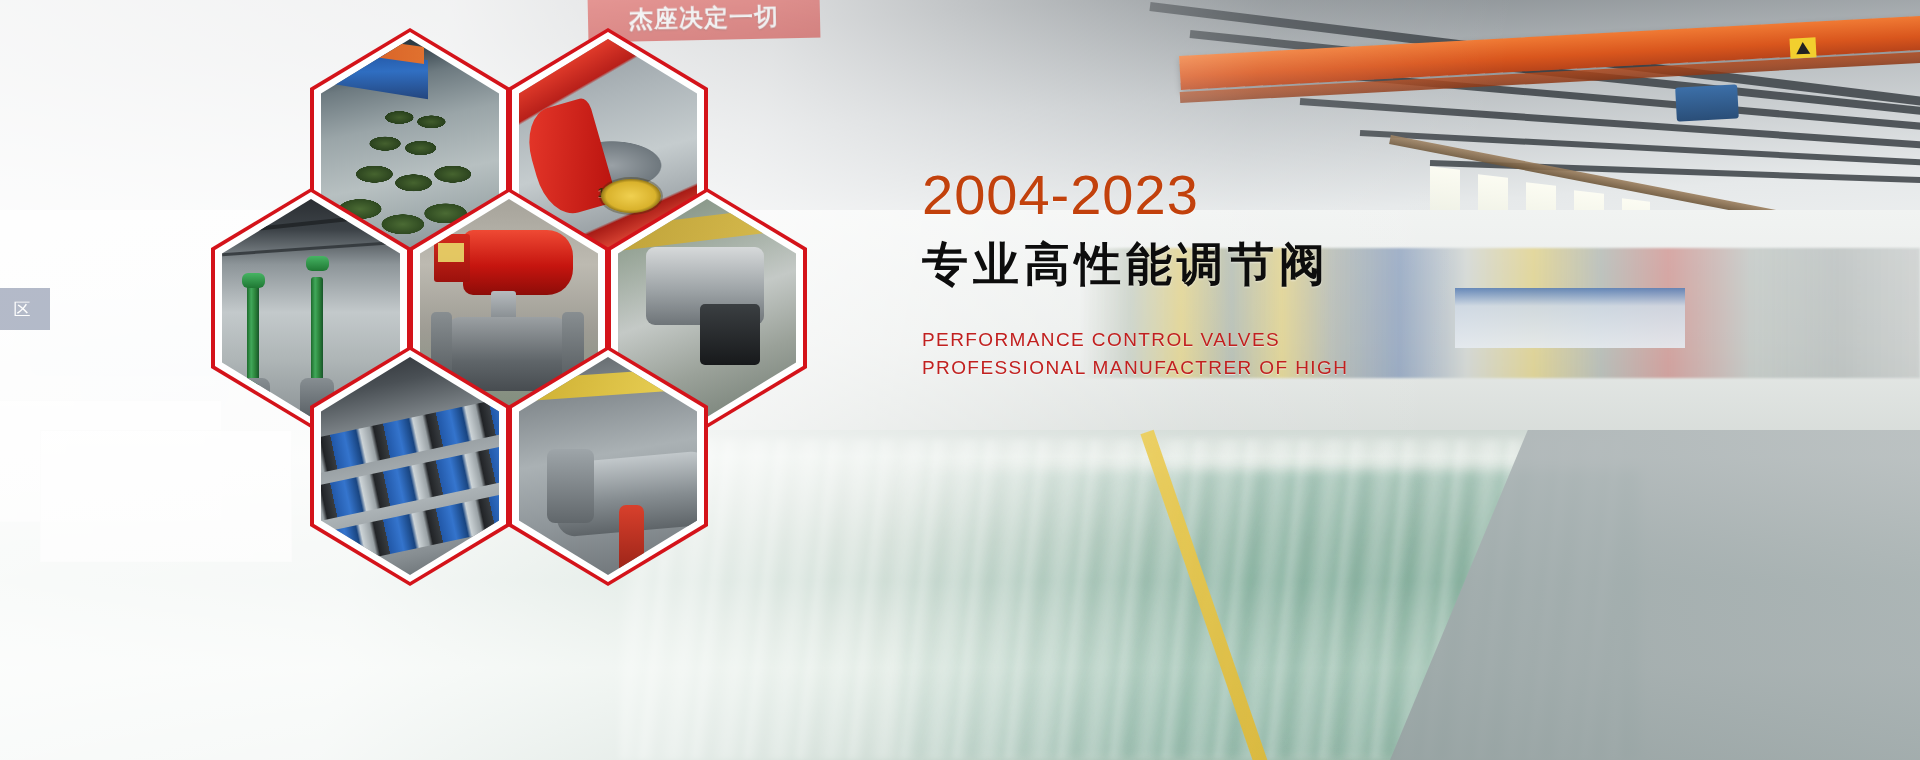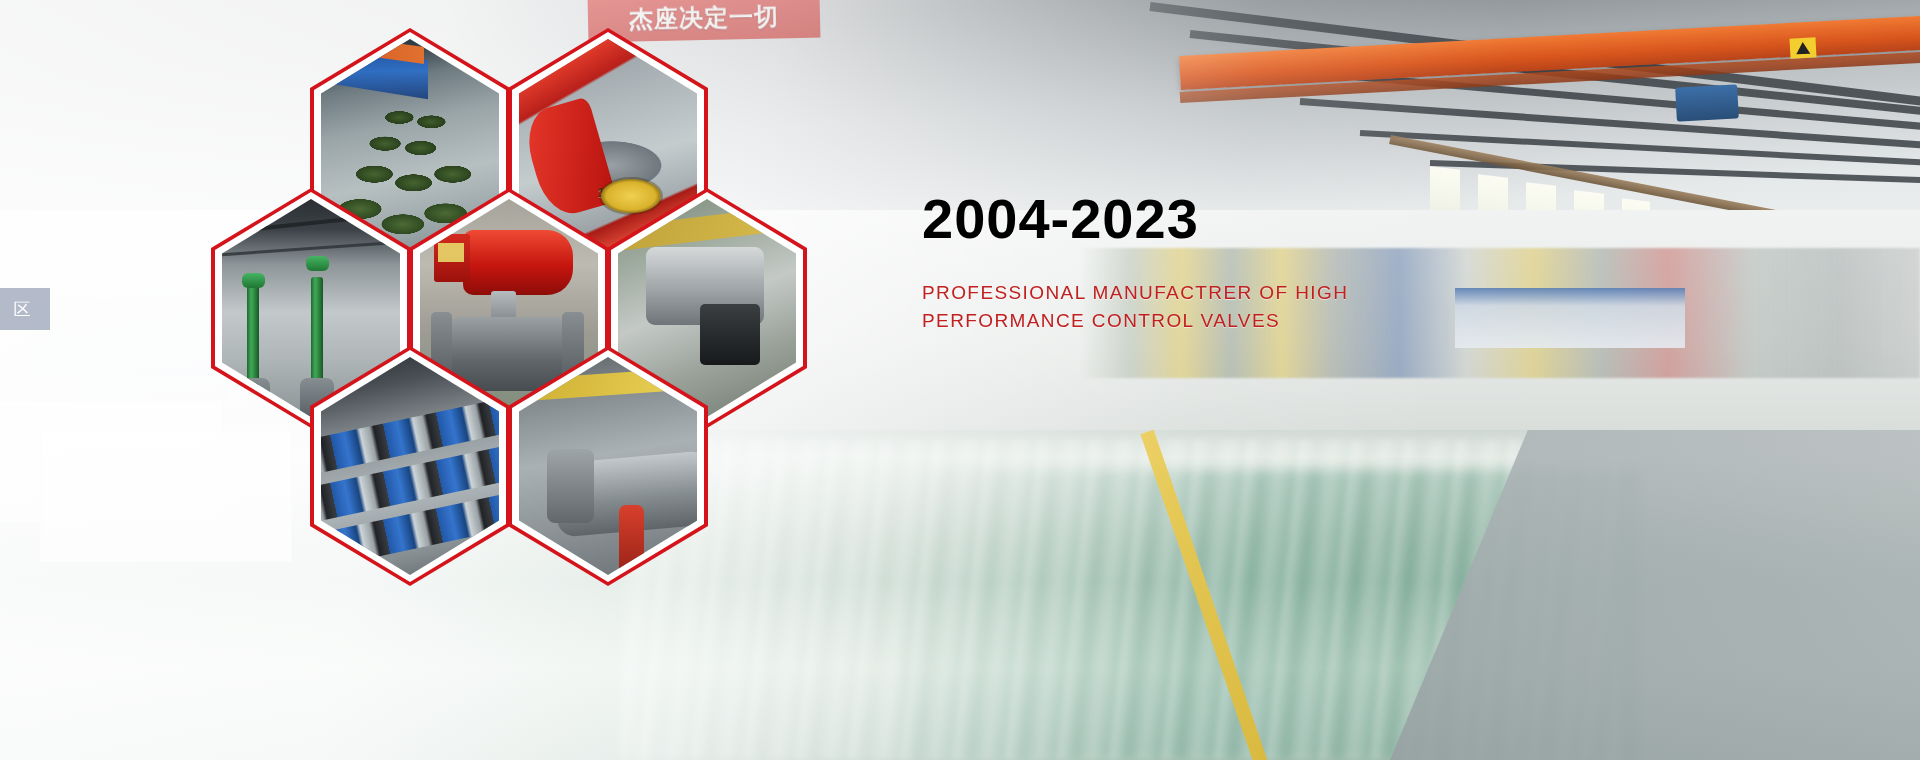--- a/index.html
+++ b/index.html
@@ -343,24 +343,23 @@
     background:linear-gradient(90deg,#d9b72c,#f0d34a);transform:rotate(-4deg);opacity:.9;
   }
   .ph-big .wkr{
     position:absolute;left:56%;bottom:2%;width:14%;height:30%;
     background:linear-gradient(180deg,#d8402c,#9c2418);border-radius:7px 7px 3px 3px;
   }
 
   
   #textblock{position:absolute;left:922px;top:166px;width:640px;}
   .year{
-    color:#000000;font-size:56px;font-weight:bold;line-height:1.02;
+    color:#c2410c;font-size:56px;font-weight:normal;line-height:1.02;
     letter-spacing:1px;
     text-shadow:0 1px 2px rgba(255,255,255,.55);
-    margin-top:24px;
   }
   .cn-line{
     color:#0d0d0d;font-size:46px;font-weight:bold;line-height:1.28;
     letter-spacing:5px;
     font-family:"DejaVu Sans","Liberation Sans",sans-serif;
     text-shadow:0 1px 2px rgba(255,255,255,.5);
   }
   .cn-wrap{margin-top:12px;}
   .en-wrap{margin-top:32px;}
   .en-line{
@@ -497,20 +496,21 @@
           <div class="wkr"></div>
         </div>
       </div>
     </div>
 
   </div>
 
   <div id="textblock">
     <div class="year">2004-2023</div>
     <div class="cn-wrap">
+      <div class="cn-line">专业高性能调节阀</div>
     </div>
     <div class="en-wrap">
+      <div class="en-line">PERFORMANCE CONTROL VALVES</div>
       <div class="en-line">PROFESSIONAL MANUFACTRER OF HIGH</div>
-      <div class="en-line">PERFORMANCE CONTROL VALVES</div>
     </div>
   </div>
 
 </div>
 
 </body></html>

